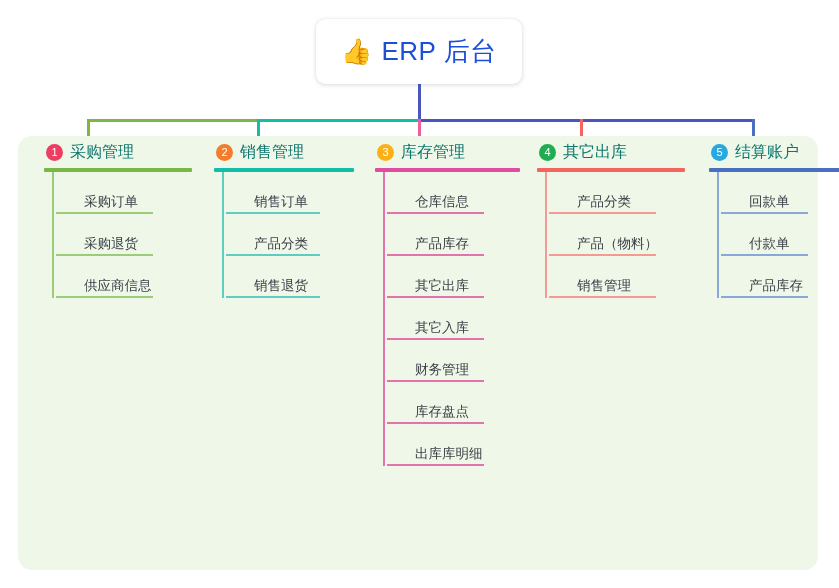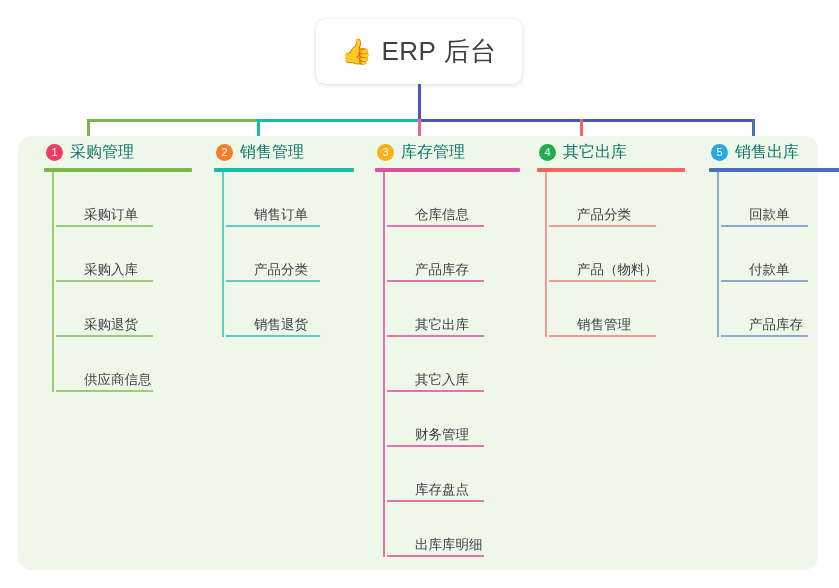--- a/index.html
+++ b/index.html
@@ -34,21 +34,21 @@
     justify-content: center;
     gap: 9px;
   }
   .title-emoji {
     font-size: 25px;
     line-height: 1;
     display: block;
   }
   .title-text {
     font-size: 26px;
-    color: #404040;
+    color: #1d4ed8;
     letter-spacing: .5px;
     white-space: nowrap;
   }
 
   
   .conn { position: absolute; }
   .v { width: 3px; }
   .h { height: 3px; }
 
   
@@ -125,21 +125,21 @@
   }
   .spine {
     position: absolute;
     left: 8px;
     top: 0;
     bottom: 0;
     width: 2px;
   }
   .item {
     position: relative;
-    height: 55px;
+    height: 42px;
     display: flex;
     align-items: flex-end;
     padding-left: 28px;
     padding-bottom: 4px;
   }
   .item-label {
     font-size: 13.5px;
     color: #3b3f46;
     white-space: nowrap;
     line-height: 1.2;
@@ -184,24 +184,20 @@
         <span class="col-title">采购管理</span>
       </div>
       <div class="head-rule" style="background: rgb(122, 182, 72);"></div>
       <div class="items">
         <div class="spine" style="background: rgb(156, 203, 122);"></div>
       <div class="item">
             <span class="item-label">采购订单</span>
             <div class="item-rule" style="background: rgb(156, 203, 122);"></div>
           </div>
           <div class="item">
-            <span class="item-label">采购入库</span>
-            <div class="item-rule" style="background: rgb(156, 203, 122);"></div>
-          </div>
-          <div class="item">
             <span class="item-label">采购退货</span>
             <div class="item-rule" style="background: rgb(156, 203, 122);"></div>
           </div>
           <div class="item">
             <span class="item-label">供应商信息</span>
             <div class="item-rule" style="background: rgb(156, 203, 122);"></div>
           </div>
         </div>
     </div>
 
@@ -286,21 +282,21 @@
           <div class="item">
             <span class="item-label">销售管理</span>
             <div class="item-rule" style="background: rgb(243, 154, 149);"></div>
           </div>
         </div>
     </div>
 
     <div class="col" id="col-5">
       <div class="col-head">
         <span class="badge" style="background: rgb(41, 168, 224);">5</span>
-        <span class="col-title">销售出库</span>
+        <span class="col-title">结算账户</span>
       </div>
       <div class="head-rule" style="background: rgb(74, 111, 192);"></div>
       <div class="items">
         <div class="spine" style="background: rgb(139, 167, 216);"></div>
       <div class="item">
             <span class="item-label">回款单</span>
             <div class="item-rule" style="background: rgb(139, 167, 216);"></div>
           </div>
           <div class="item">
             <span class="item-label">付款单</span>

